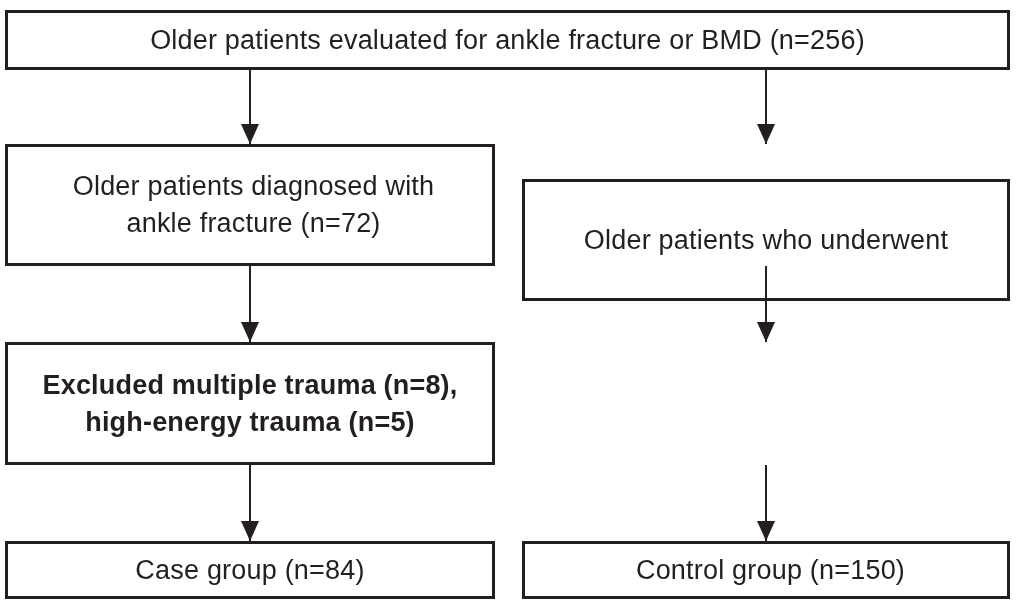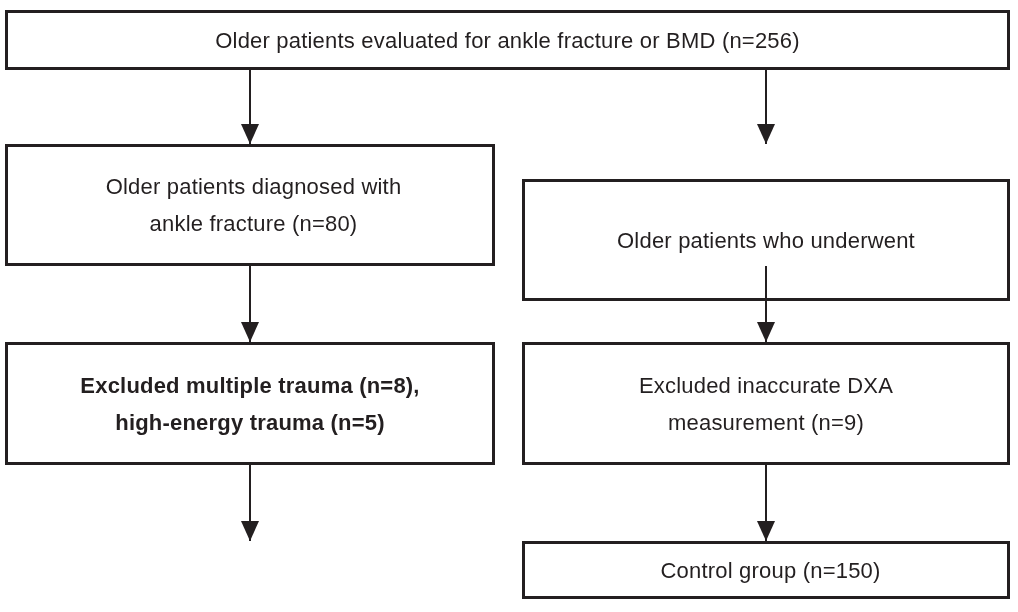--- a/index.html
+++ b/index.html
@@ -19,21 +19,21 @@
   .node {
     position: absolute;
     box-sizing: border-box;
     border: 3px solid #231f20;
     background: #ffffff;
     display: flex;
     flex-direction: column;
     align-items: center;
     justify-content: center;
     text-align: center;
-    font-size: 22px;
+    font-size: 27px;
     line-height: 37px;
     letter-spacing: 0.2px;
   }
   .node span { display: block; }
 
   
   .node-top    { left: 5px;   top: 10px;  width: 1005px; height: 60px; }
   
   .node-l2     { left: 5px;   top: 144px; width: 490px;  height: 122px; padding-left: 7px; }
   .node-r2     { left: 522px; top: 144px; width: 488px;  height: 122px; margin-top: 35px; }
@@ -76,38 +76,37 @@
 
   <div class="node node-top">
     <span>Older patients evaluated for ankle fracture or BMD (n=256)</span>
   </div>
 
   <div class="arrow arrow-a1"></div>
   <div class="arrow arrow-a2"></div>
 
   <div class="node node-l2">
     <span>Older patients diagnosed with</span>
-    <span>ankle fracture (n=80)</span>
+    <span>ankle fracture (n=72)</span>
   </div>
   <div class="node node-r2">
     <span>Older patients who underwent</span>
   </div>
 
   <div class="arrow arrow-b1"></div>
   <div class="arrow arrow-b2"></div>
 
   <div class="node node-l3">
     <span>Excluded multiple trauma (n=8),</span>
     <span>high-energy trauma (n=5)</span>
   </div>
-  <div class="node node-r3">
-    <span>Excluded inaccurate DXA</span>
-    <span>measurement (n=9)</span>
-  </div>
 
   <div class="arrow arrow-c1"></div>
   <div class="arrow arrow-c2"></div>
 
+  <div class="node node-l4">
+    <span>Case group (n=84)</span>
+  </div>
   <div class="node node-r4">
     <span>Control group (n=150)</span>
   </div>
 
 </div>
 
 </body></html>

